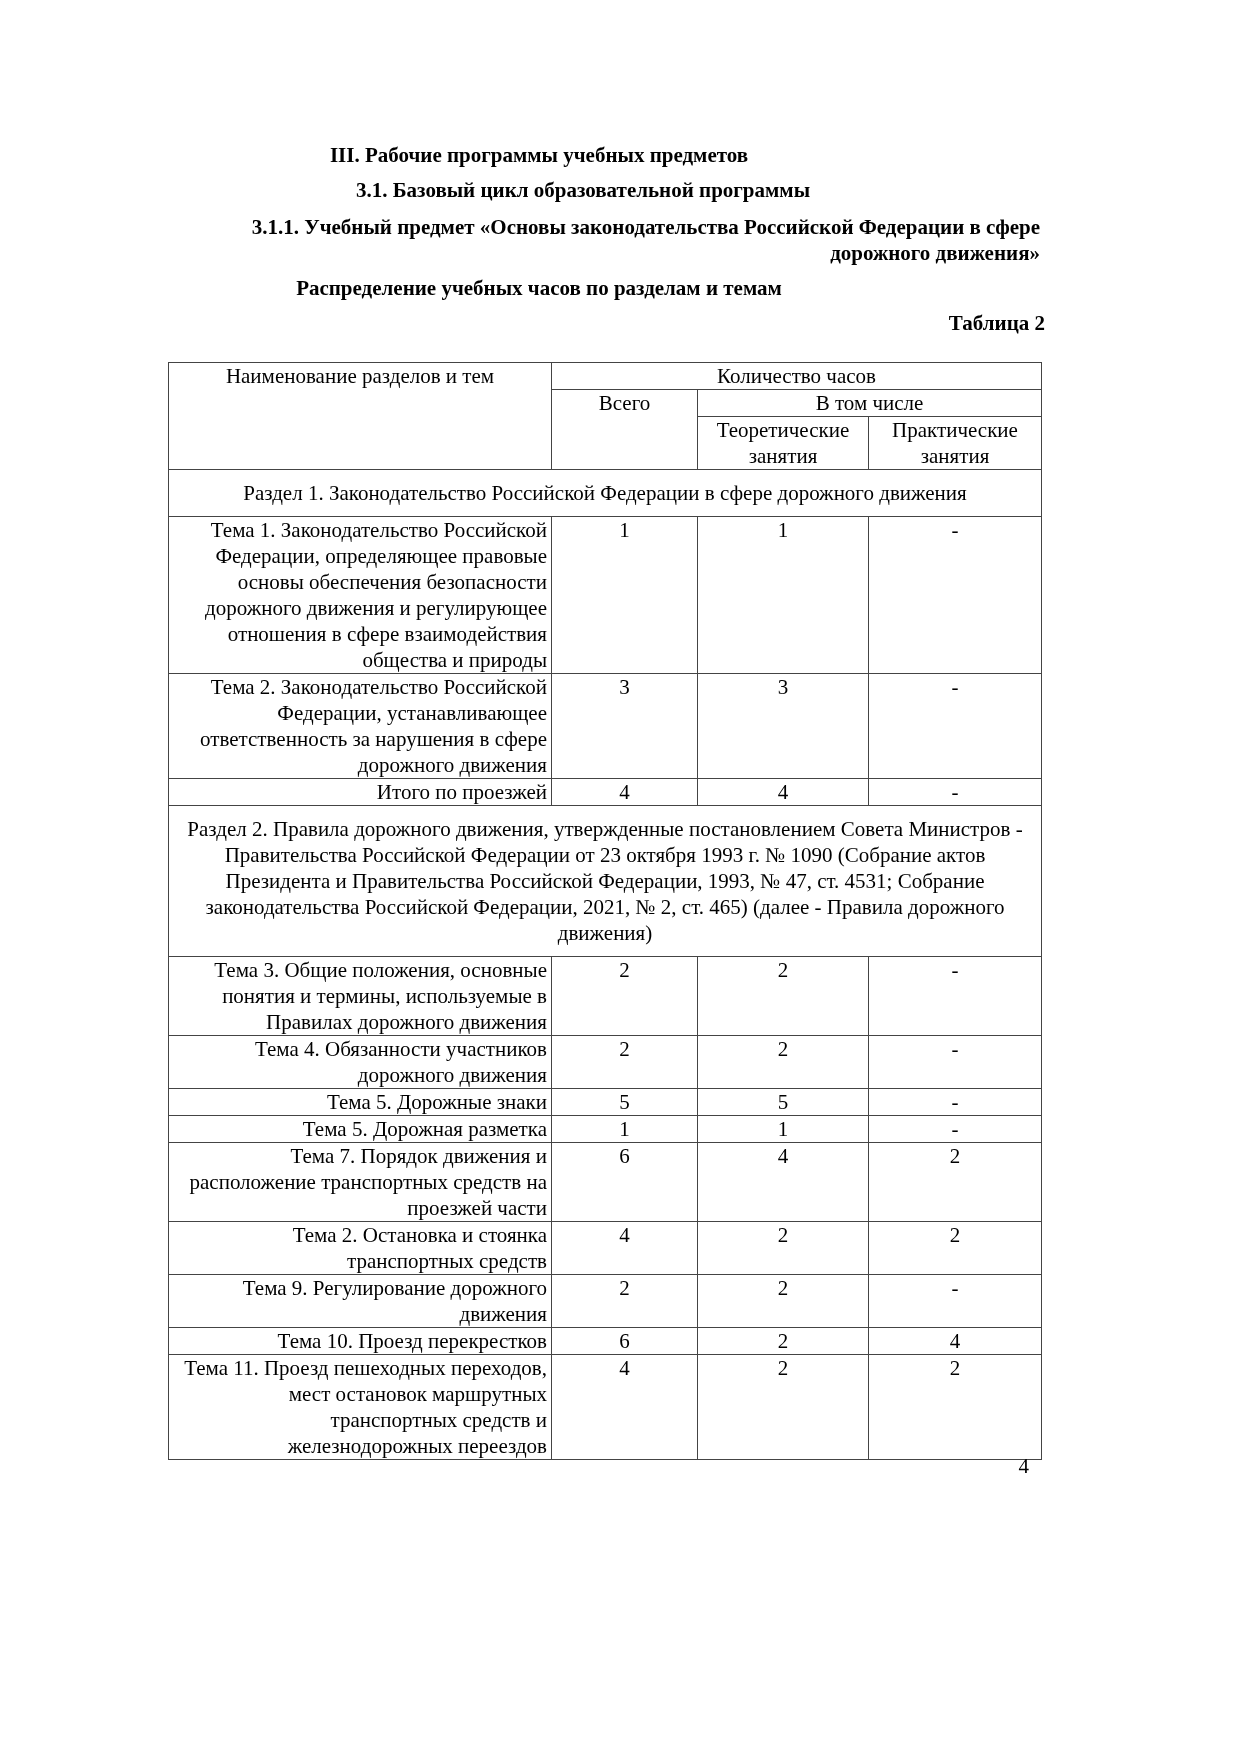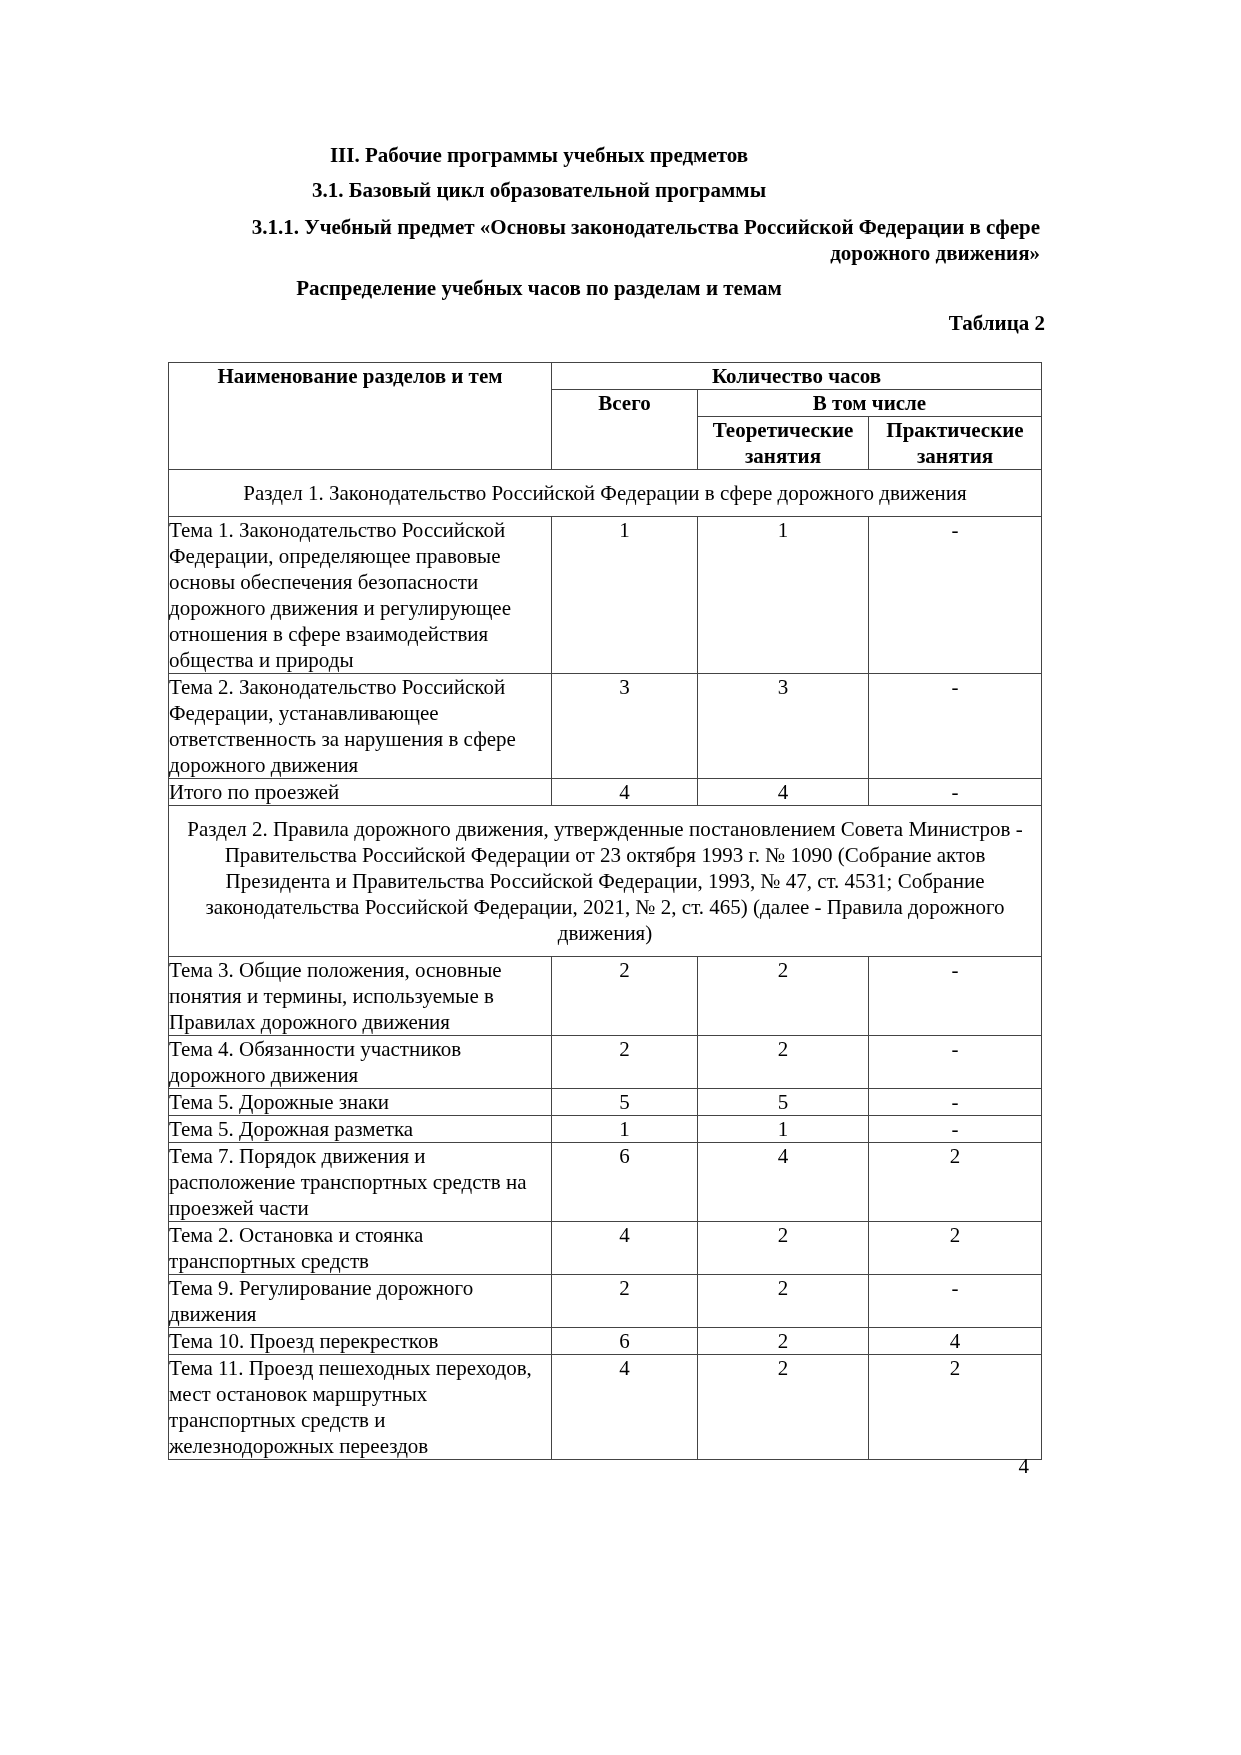--- a/index.html
+++ b/index.html
@@ -1,31 +1,31 @@
 <!DOCTYPE html>
 <html><head>
   <meta charset="utf-8">
   <style>
     html, body { margin: 0; padding: 0; background: #ffffff; }
     body { width: 1241px; height: 1755px; position: relative; overflow: hidden;
            font-family: "Liberation Serif", "DejaVu Serif", serif; color: #000; }
     .heading { position: absolute; left: 0; width: 1078px; text-align: center;
                font-weight: bold; font-size: 21px; line-height: 26px; }
     #h1 { top: 142px; }
-    #h2 { top: 177px; }
+    #h2 { top: 177px; margin-left: 44px; }
     #h3 { top: 214px; left: 168px; width: 872px; text-align: right; }
     #h4 { top: 275px; }
     #table-label { position: absolute; top: 310px; right: 196px; font-weight: bold; font-size: 21px; line-height: 26px; }
     table { position: absolute; left: 168px; top: 362px; width: 873px; border-collapse: collapse;
             table-layout: fixed; font-size: 21px; line-height: 26px; }
     td, th { border: 1.5px solid #444; padding: 0 6px; vertical-align: top; }
-    th { font-weight: bold; text-align: center; }
+    th { font-weight: normal; text-align: center; }
     td.num { text-align: center; }
     td.section { font-weight: normal; text-align: center; padding-top: 10px; padding-bottom: 10px; }
-    td.name { text-align: left; padding-left: 0; padding-right: 4px; }
+    td.name { text-align: right; padding-left: 0; padding-right: 4px; }
     #page-number { position: absolute; top: 1453px; right: 212px; font-size: 21px; line-height: 26px; }
   </style>
 </head>
 <body>
 
 <div class="heading" id="h1">III. Рабочие программы учебных предметов</div>
 <div class="heading" id="h2">3.1. Базовый цикл образовательной программы</div>
 <div class="heading" id="h3">3.1.1. Учебный предмет «Основы законодательства Российской Федерации в сфере дорожного движения»</div>
 <div class="heading" id="h4">Распределение учебных часов по разделам и темам</div>
 <div id="table-label">Таблица 2</div>

